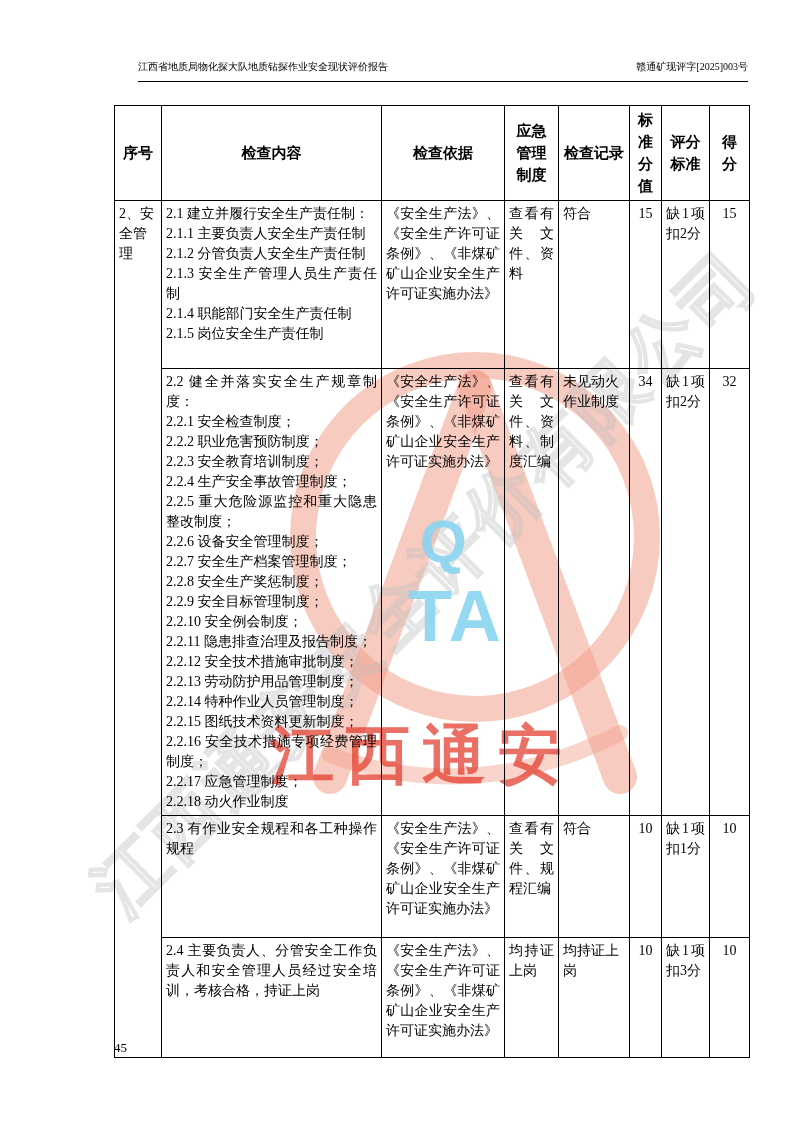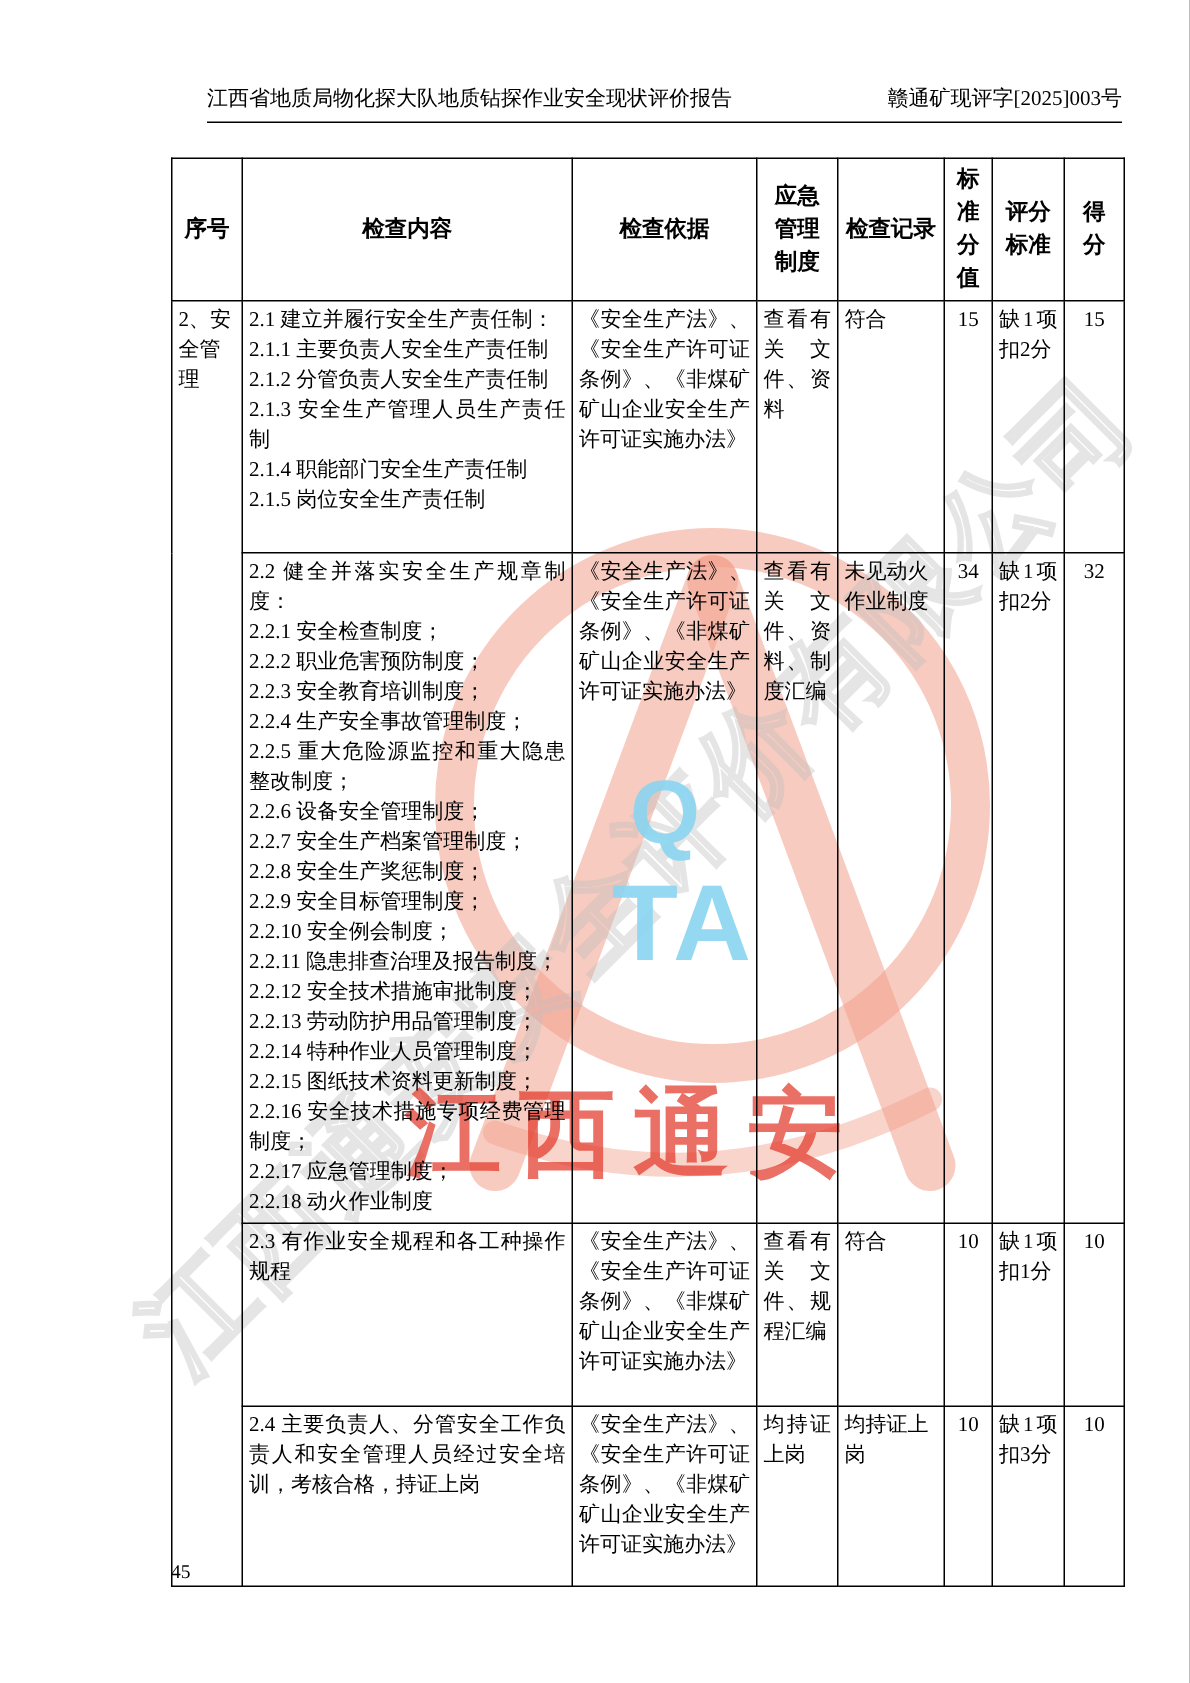--- a/index.html
+++ b/index.html
@@ -7,21 +7,21 @@
     position:relative; width:793px; height:1122px; margin:0 auto;
     background:#ffffff; overflow:hidden;
     font-family:"Liberation Serif","DejaVu Serif",serif; color:#000;
   }
 
   
   .doc-header {
     position:absolute; left:138px; top:58px; width:610px;
     display:flex; justify-content:space-between; align-items:flex-end;
     border-bottom:1px solid #000; padding-bottom:5px;
-    font-size:14px; line-height:18px;
+    font-size:10px; line-height:18px;
   }
 
   
   .wm { position:absolute; z-index:0; }
   .wm-logo { left:268px; top:325px; width:414px; height:480px; }
   .wm-q {
     left:420px; top:512px; font-family:"Liberation Sans",sans-serif;
     font-weight:bold; font-size:60px; line-height:60px; color:rgba(136,212,240,0.9);
   }
   .wm-ta {

